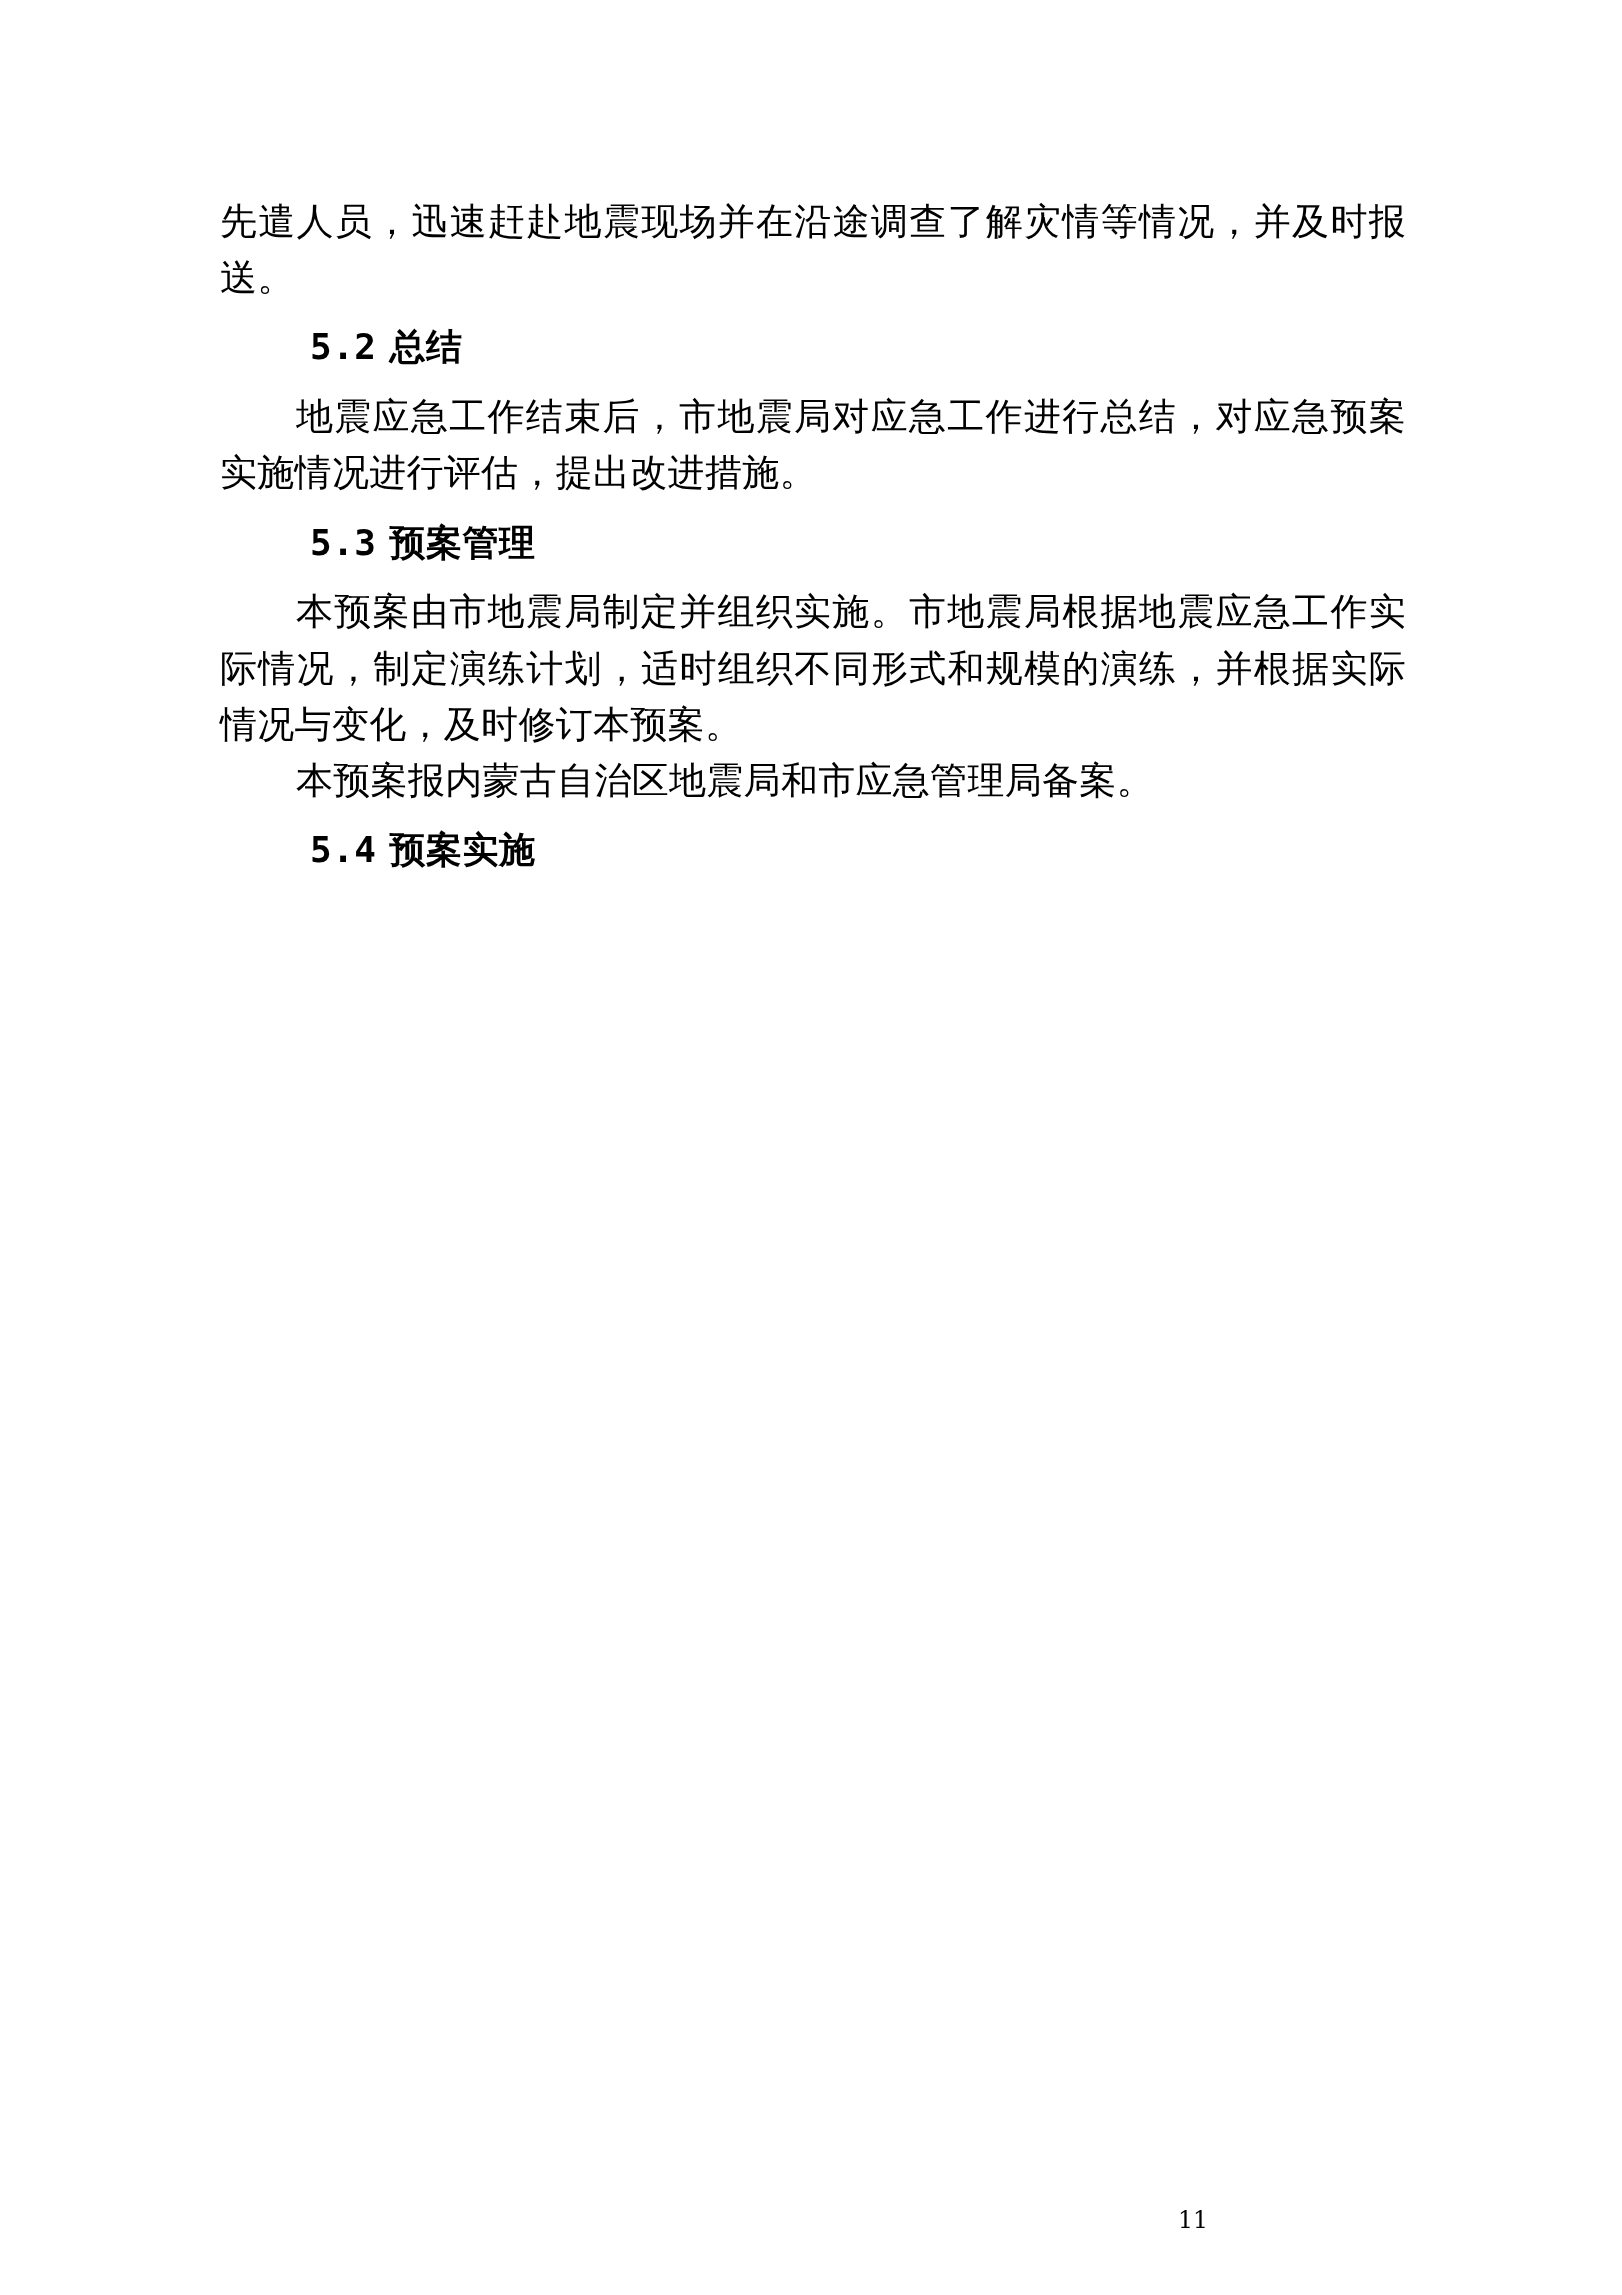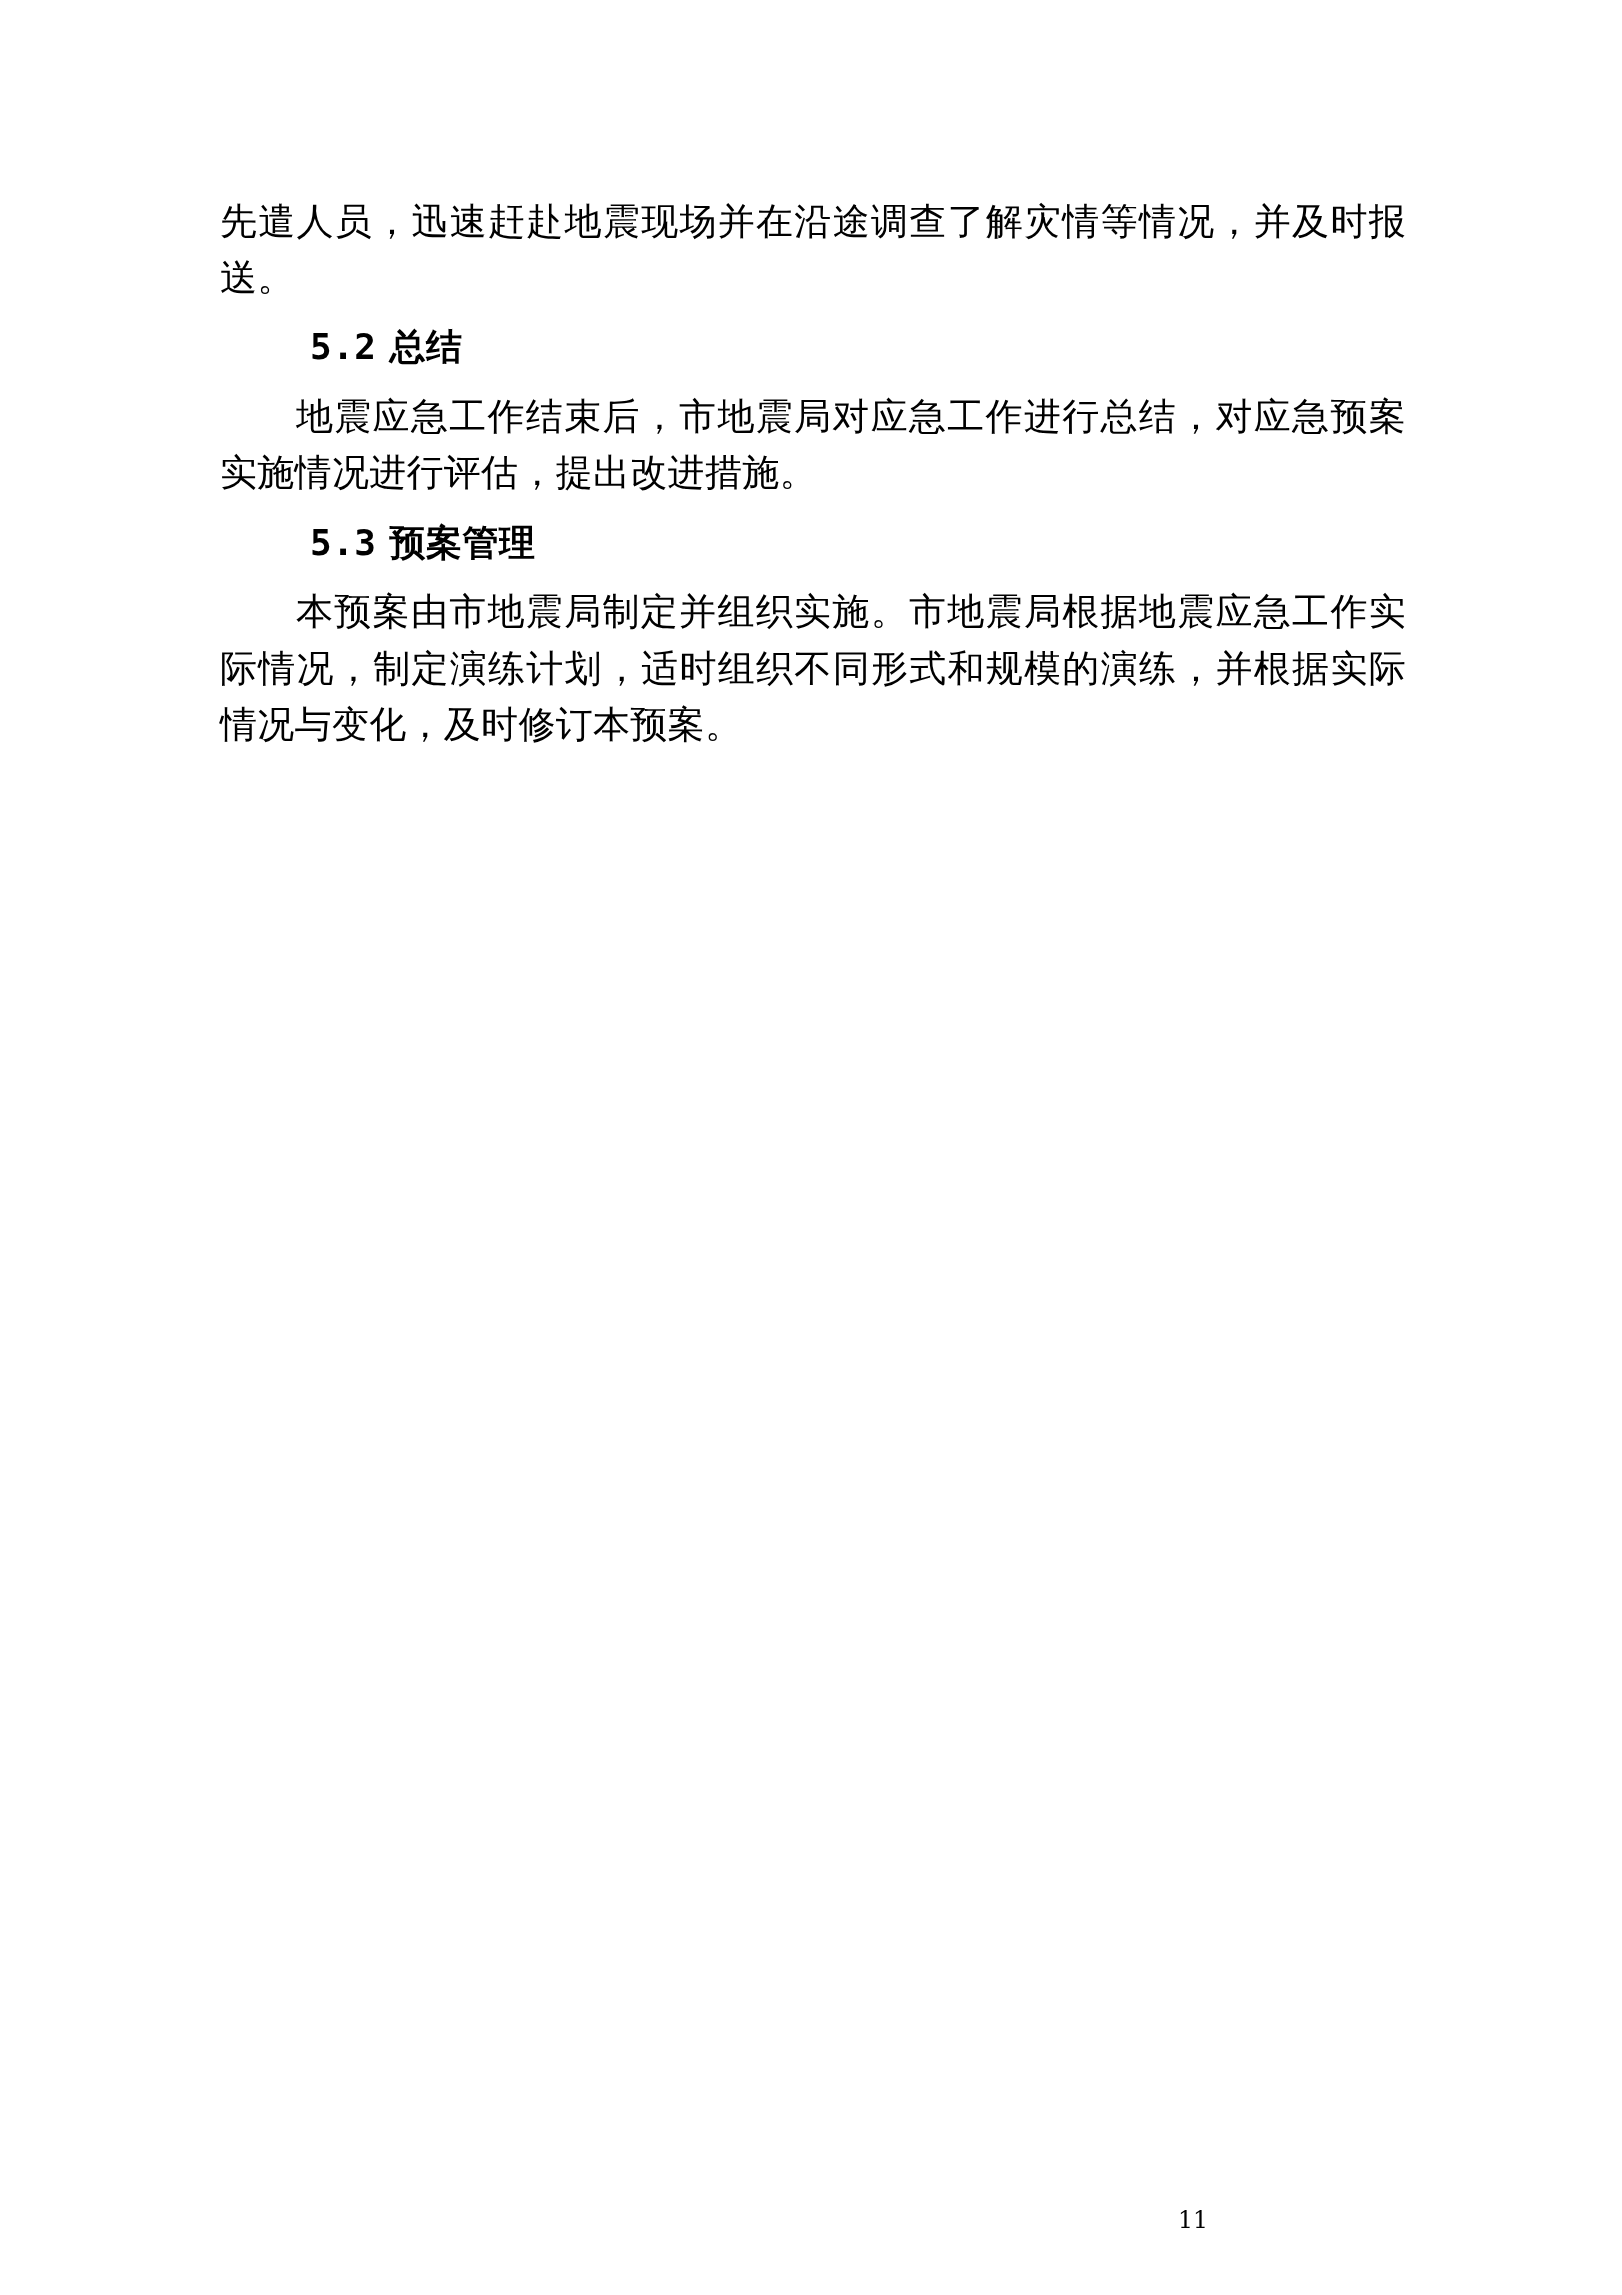--- a/index.html
+++ b/index.html
@@ -71,21 +71,23 @@
     <p class="para">先遣人员，迅速赶赴地震现场并在沿途调查了解灾情等情况，并及时报送。</p>
 
     <h2 class="heading"><span class="num">5.2</span>&nbsp;<span>总结</span></h2>
 
     <p class="para indent">地震应急工作结束后，市地震局对应急工作进行总结，对应急预案实施情况进行评估，提出改进措施。</p>
 
     <h2 class="heading"><span class="num">5.3</span>&nbsp;<span>预案管理</span></h2>
 
     <p class="para indent">本预案由市地震局制定并组织实施。市地震局根据地震应急工作实际情况，制定演练计划，适时组织不同形式和规模的演练，并根据实际情况与变化，及时修订本预案。</p>
 
+    <p class="para indent">本预案报内蒙古自治区地震局和市应急管理局备案。</p>
 
+    <h2 class="heading"><span class="num">5.4</span>&nbsp;<span>预案实施</span></h2>
 
 
 
   </div>
 
   <div class="page-number">11</div>
 </div>
 
 
 </body></html>

